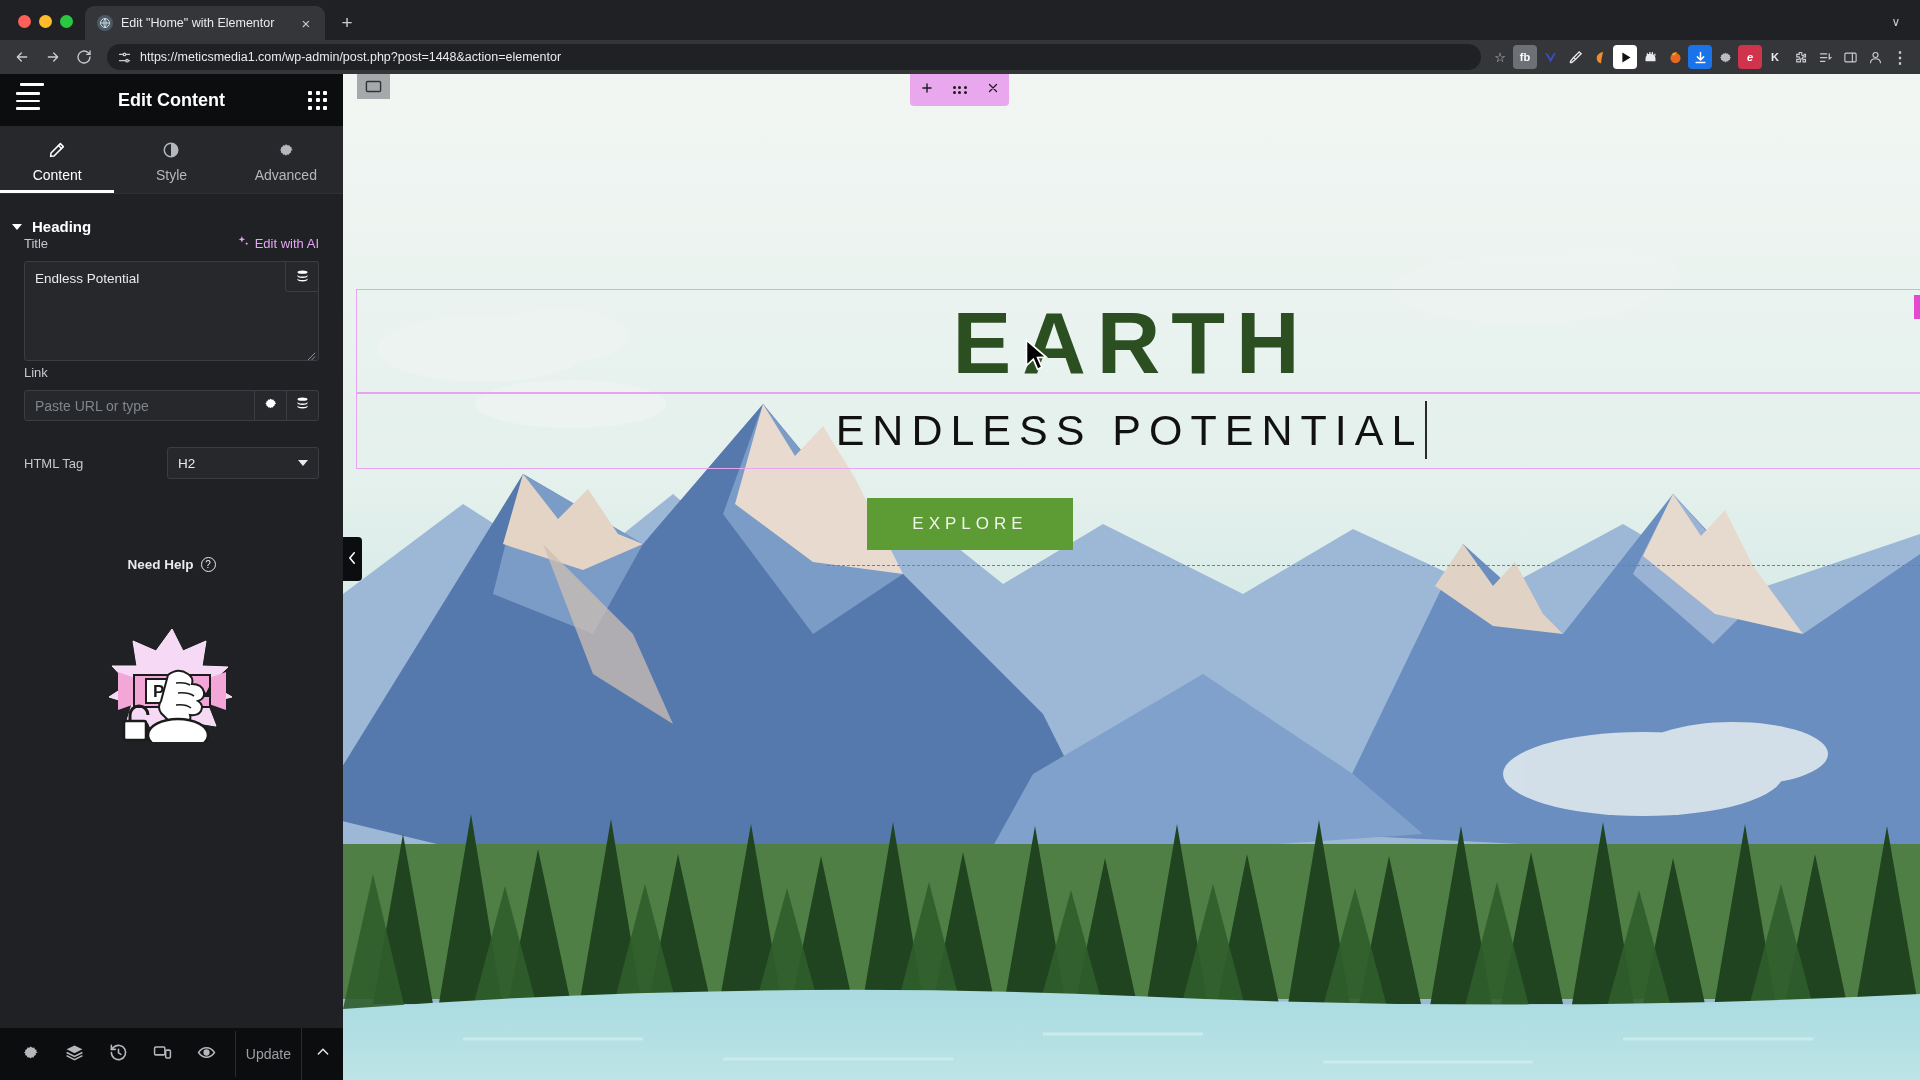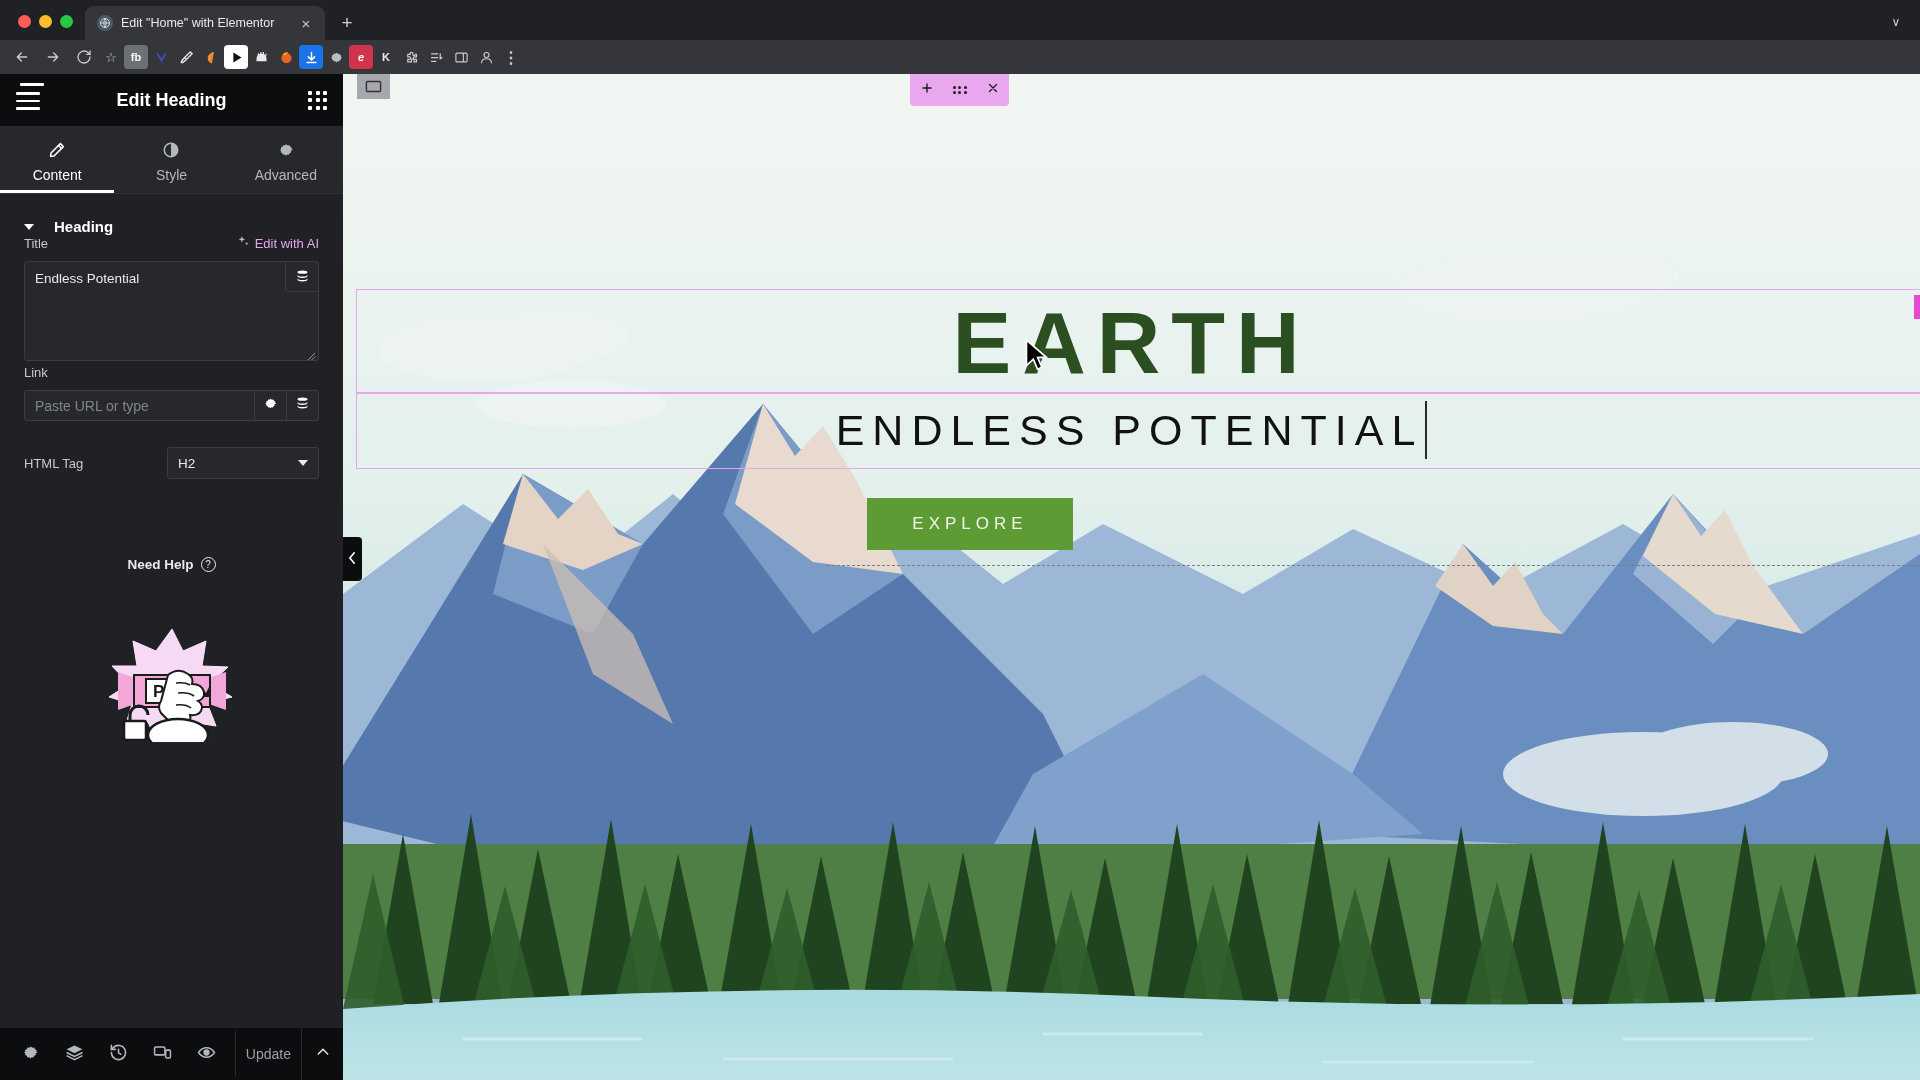--- a/index.html
+++ b/index.html
@@ -124,22 +124,22 @@
   }
   .ptab svg { width: 18px; height: 18px; }
   .ptab.active { color: #fff; }
   .ptab.active::after {
     content: ""; position: absolute; bottom: 0; left: 0; right: 0;
     height: 3px; background: #fff;
   }
 
   .panel-body { flex: 1; overflow: hidden; position: relative; }
   .section-head {
-    display: flex; align-items: center; gap: 20px;
-    padding: 24px 24px 0 24px;
+    display: flex; align-items: center; gap: 10px;
+    padding: 24px 24px 0 12px;
   }
   .caret { width: 0; height: 0; border-left: 5px solid transparent;
     border-right: 5px solid transparent; border-top: 6px solid #fff; }
   .section-title { color: #fff; font-size: 15px; font-weight: bold; }
 
   .field { padding: 0 24px; }
   .field-row {
     display: flex; align-items: center; justify-content: space-between;
     margin-bottom: 10px;
   }
@@ -342,20 +342,30 @@
       <svg viewBox="0 0 24 24" fill="none" stroke="currentColor" stroke-width="2" stroke-linecap="round" stroke-linejoin="round">
           <path d="M5 12h14M13 6l6 6-6 6"></path>
         </svg>
     </div>
     <div class="navbtn">
       <svg viewBox="0 0 24 24" fill="none" stroke="currentColor" stroke-width="2" stroke-linecap="round" stroke-linejoin="round">
           <path d="M21 12a9 9 0 1 1-3-6.7L21 8"></path>
           <path d="M21 3v5h-5"></path>
         </svg>
     </div>
+    <div class="omnibox">
+      <span class="omni-icon">
+        <svg viewBox="0 0 24 24" fill="none" stroke="#c9ccd1" stroke-width="2" stroke-linecap="round">
+            <path d="M4 7h6M14 7h6M4 17h10M18 17h2"></path>
+            <circle cx="12" cy="7" r="2"></circle>
+            <circle cx="16" cy="17" r="2"></circle>
+          </svg>
+      </span>
+      <span class="urltext">https://meticsmedia1.com/wp-admin/post.php?post=1448&amp;action=elementor</span>
+    </div>
     <div class="star">☆</div>
     <div class="ext">
       <span class="ext-icon" style="background:#6d7075;color:#fff;">fb</span>
       <span class="ext-icon" style="color:#3b4cca;">
         <svg viewBox="0 0 24 24" fill="currentColor">
             <path d="M3 4l9 16 9-16-4.5 2L12 14 7.5 6z"></path>
           </svg>
       </span>
       <span class="ext-icon" style="color:#e8eaed;">
         <svg viewBox="0 0 24 24" fill="none" stroke="currentColor" stroke-width="2.2" stroke-linecap="round">
@@ -428,21 +438,21 @@
 
     <div class="panel">
 
       <div class="panel-header">
         <div class="hamburger">
           <span></span>
             <span></span>
             <span></span>
           <span class="ham-badge"></span>
         </div>
-        <div class="panel-title">Edit Heading</div>
+        <div class="panel-title">Edit Content</div>
         <div class="grid-icon">
           <i></i>
             <i></i>
             <i></i>
             <i></i>
             <i></i>
             <i></i>
             <i></i>
             <i></i>
             <i></i>

